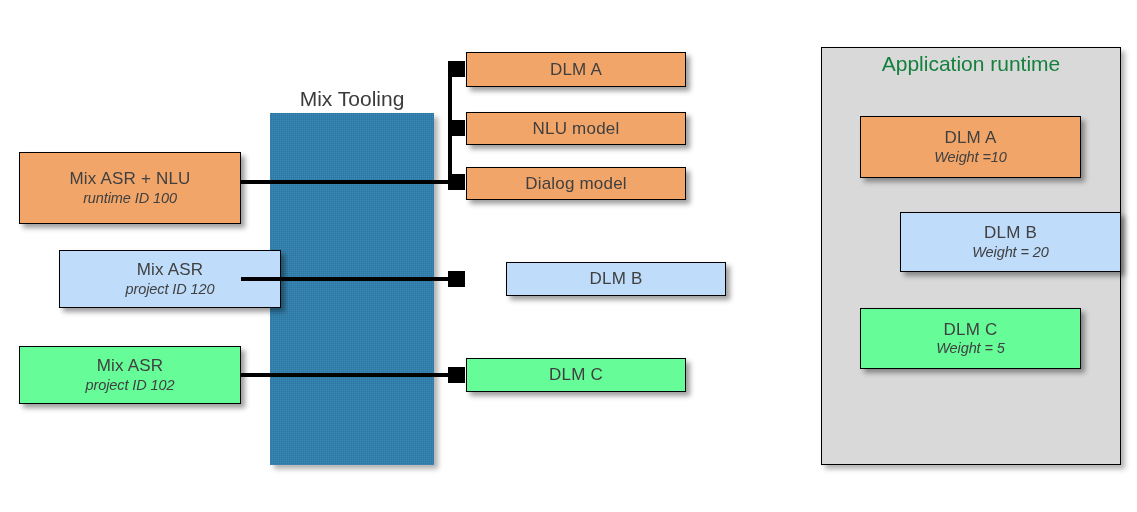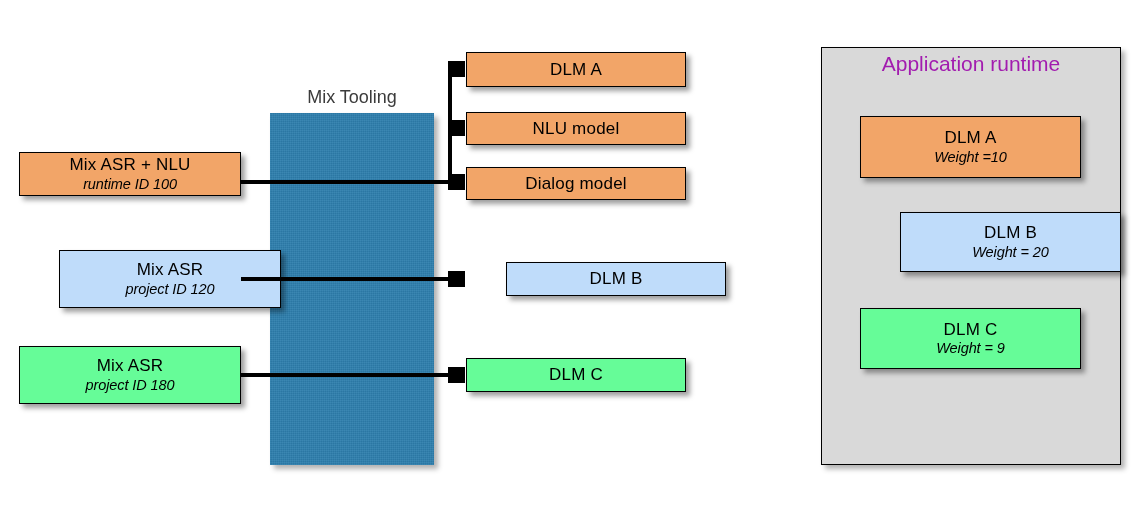--- a/index.html
+++ b/index.html
@@ -20,21 +20,21 @@
 
   
   .box {
     position: absolute;
     box-sizing: border-box;
     border: 1.5px solid #000000;
     display: flex;
     flex-direction: column;
     align-items: center;
     justify-content: center;
-    color: #000000;
+    color: #404040;
     text-align: left;
     line-height: 1.15;
     box-shadow: 4px 4px 5px rgba(0,0,0,0.38);
   }
   .box .l1 {
     font-size: 17px;
     letter-spacing: 0.2px;
     white-space: nowrap;
   }
   .box .l2 {
@@ -60,21 +60,21 @@
       repeating-linear-gradient(0deg, rgba(255,255,255,0.035) 0 1px, rgba(0,0,0,0.035) 1px 2px),
       repeating-linear-gradient(90deg, rgba(255,255,255,0.03) 0 1px, rgba(0,0,0,0.03) 1px 2px);
     box-shadow: 4px 4px 5px rgba(0,0,0,0.30);
   }
   #tooling-label {
     position: absolute;
     left: 270px;
     top: 87px;
     width: 164px;
     text-align: center;
-    font-size: 18px;
+    font-size: 21px;
     color: #3b3b3b;
     white-space: nowrap;
   }
 
   
   #runtime-panel {
     position: absolute;
     left: 821px;
     top: 47px;
     width: 300px;
@@ -84,21 +84,21 @@
     border: 1.5px solid #000000;
     box-shadow: 4px 4px 5px rgba(0,0,0,0.30);
   }
   #runtime-title {
     position: absolute;
     left: 821px;
     top: 52px;
     width: 300px;
     text-align: center;
     font-size: 21px;
-    color: #a21caf;
+    color: #15803d;
     white-space: nowrap;
   }
 
   
   svg#wires {
     position: absolute;
     left: 0;
     top: 0;
     width: 1137px;
     height: 512px;
@@ -111,33 +111,33 @@
   }
 </style>
 </head>
 <body>
 
 <div id="canvas">
 
   <div id="tooling-label">Mix Tooling</div>
   <div id="tooling-pillar"></div>
 
-  <div class="box fill-orange" style="left:19px; top:152px; width:222px; height:44px;">
+  <div class="box fill-orange" style="left:19px; top:152px; width:222px; height:72px;">
     <span class="l1">Mix ASR + NLU</span>
     <span class="l2">runtime ID 100</span>
   </div>
 
   <div class="box fill-blue" style="left:19px; top:250px; width:222px; height:58px;">
     <span class="l1">Mix ASR</span>
     <span class="l2">project ID 120</span>
   </div>
 
   <div class="box fill-green" style="left:19px; top:346px; width:222px; height:58px;">
     <span class="l1">Mix ASR</span>
-    <span class="l2">project ID 180</span>
+    <span class="l2">project ID 102</span>
   </div>
 
   <svg id="wires" viewBox="0 0 1137 512" xmlns="http://www.w3.org/2000/svg">
     <defs>
       <marker id="arrowhead" markerWidth="4.2" markerHeight="4.2" refX="3.4" refY="2.1" orient="auto" markerUnits="strokeWidth">
         <path d="M0,0 L4.2,2.1 L0,4.2 z" fill="#000000" stroke="none"></path>
       </marker>
     </defs>
 
     <line x1="241" y1="182" x2="450" y2="182"></line>
@@ -179,16 +179,16 @@
     <span class="l2">Weight =10</span>
   </div>
 
   <div class="box fill-blue" style="left:860px; top:212px; width:221px; height:60px;">
     <span class="l1">DLM B</span>
     <span class="l2">Weight = 20</span>
   </div>
 
   <div class="box fill-green" style="left:860px; top:308px; width:221px; height:61px;">
     <span class="l1">DLM C</span>
-    <span class="l2">Weight = 9</span>
+    <span class="l2">Weight = 5</span>
   </div>
 
 </div>
 
 </body></html>

